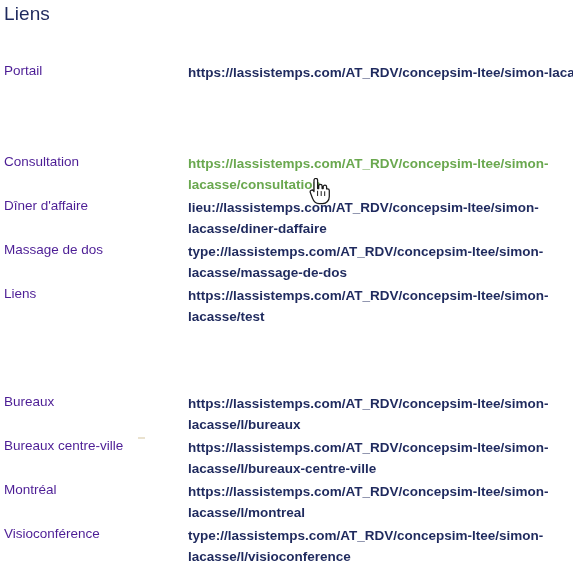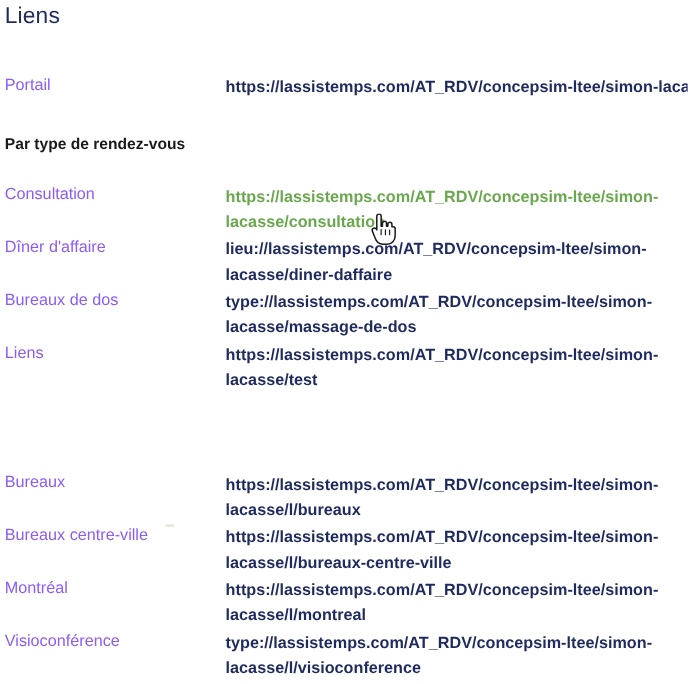--- a/index.html
+++ b/index.html
@@ -55,21 +55,21 @@
     position: absolute;
     left: 0;
     width: 573px;
   }
   .row-label {
     position: absolute;
     left: 4px;
     top: 0;
     font-size: 13.5px;
     font-weight: 400;
-    color: #8b5cf6;
+    color: #4c1d95;
     line-height: 17px;
     white-space: nowrap;
   }
   .row-url {
     position: absolute;
     left: 188px;
     top: 0;
     width: 372px;
     font-size: 13.5px;
     font-weight: 700;
@@ -115,34 +115,33 @@
 
 <div class="page">
 
   <div class="page-title">Liens</div>
 
   <div class="link-row" style="top:62px;">
     <span class="row-label">Portail</span>
     <a class="row-url nowrap" href="#">https://lassistemps.com/AT_RDV/concepsim-ltee/simon-laca</a>
   </div>
 
-  <div class="section-heading" style="top:112px;">Par type de rendez-vous</div>
 
   <div class="link-row" style="top:153px;">
     <span class="row-label">Consultation</span>
     <a class="row-url hovered" href="#">https://lassistemps.com/AT_RDV/concepsim-ltee/simon-lacasse/consultation</a>
   </div>
 
   <div class="link-row" style="top:197px;">
     <span class="row-label">Dîner d'affaire</span>
     <a class="row-url" href="#">lieu://lassistemps.com/AT_RDV/concepsim-ltee/simon-lacasse/diner-daffaire</a>
   </div>
 
   <div class="link-row" style="top:241px;">
-    <span class="row-label">Bureaux de dos</span>
+    <span class="row-label">Massage de dos</span>
     <a class="row-url" href="#">type://lassistemps.com/AT_RDV/concepsim-ltee/simon-lacasse/massage-de-dos</a>
   </div>
 
   <div class="link-row" style="top:285px;">
     <span class="row-label">Liens</span>
     <a class="row-url" href="#">https://lassistemps.com/AT_RDV/concepsim-ltee/simon-lacasse/test</a>
   </div>
 
 
   <div class="link-row" style="top:393px;">

